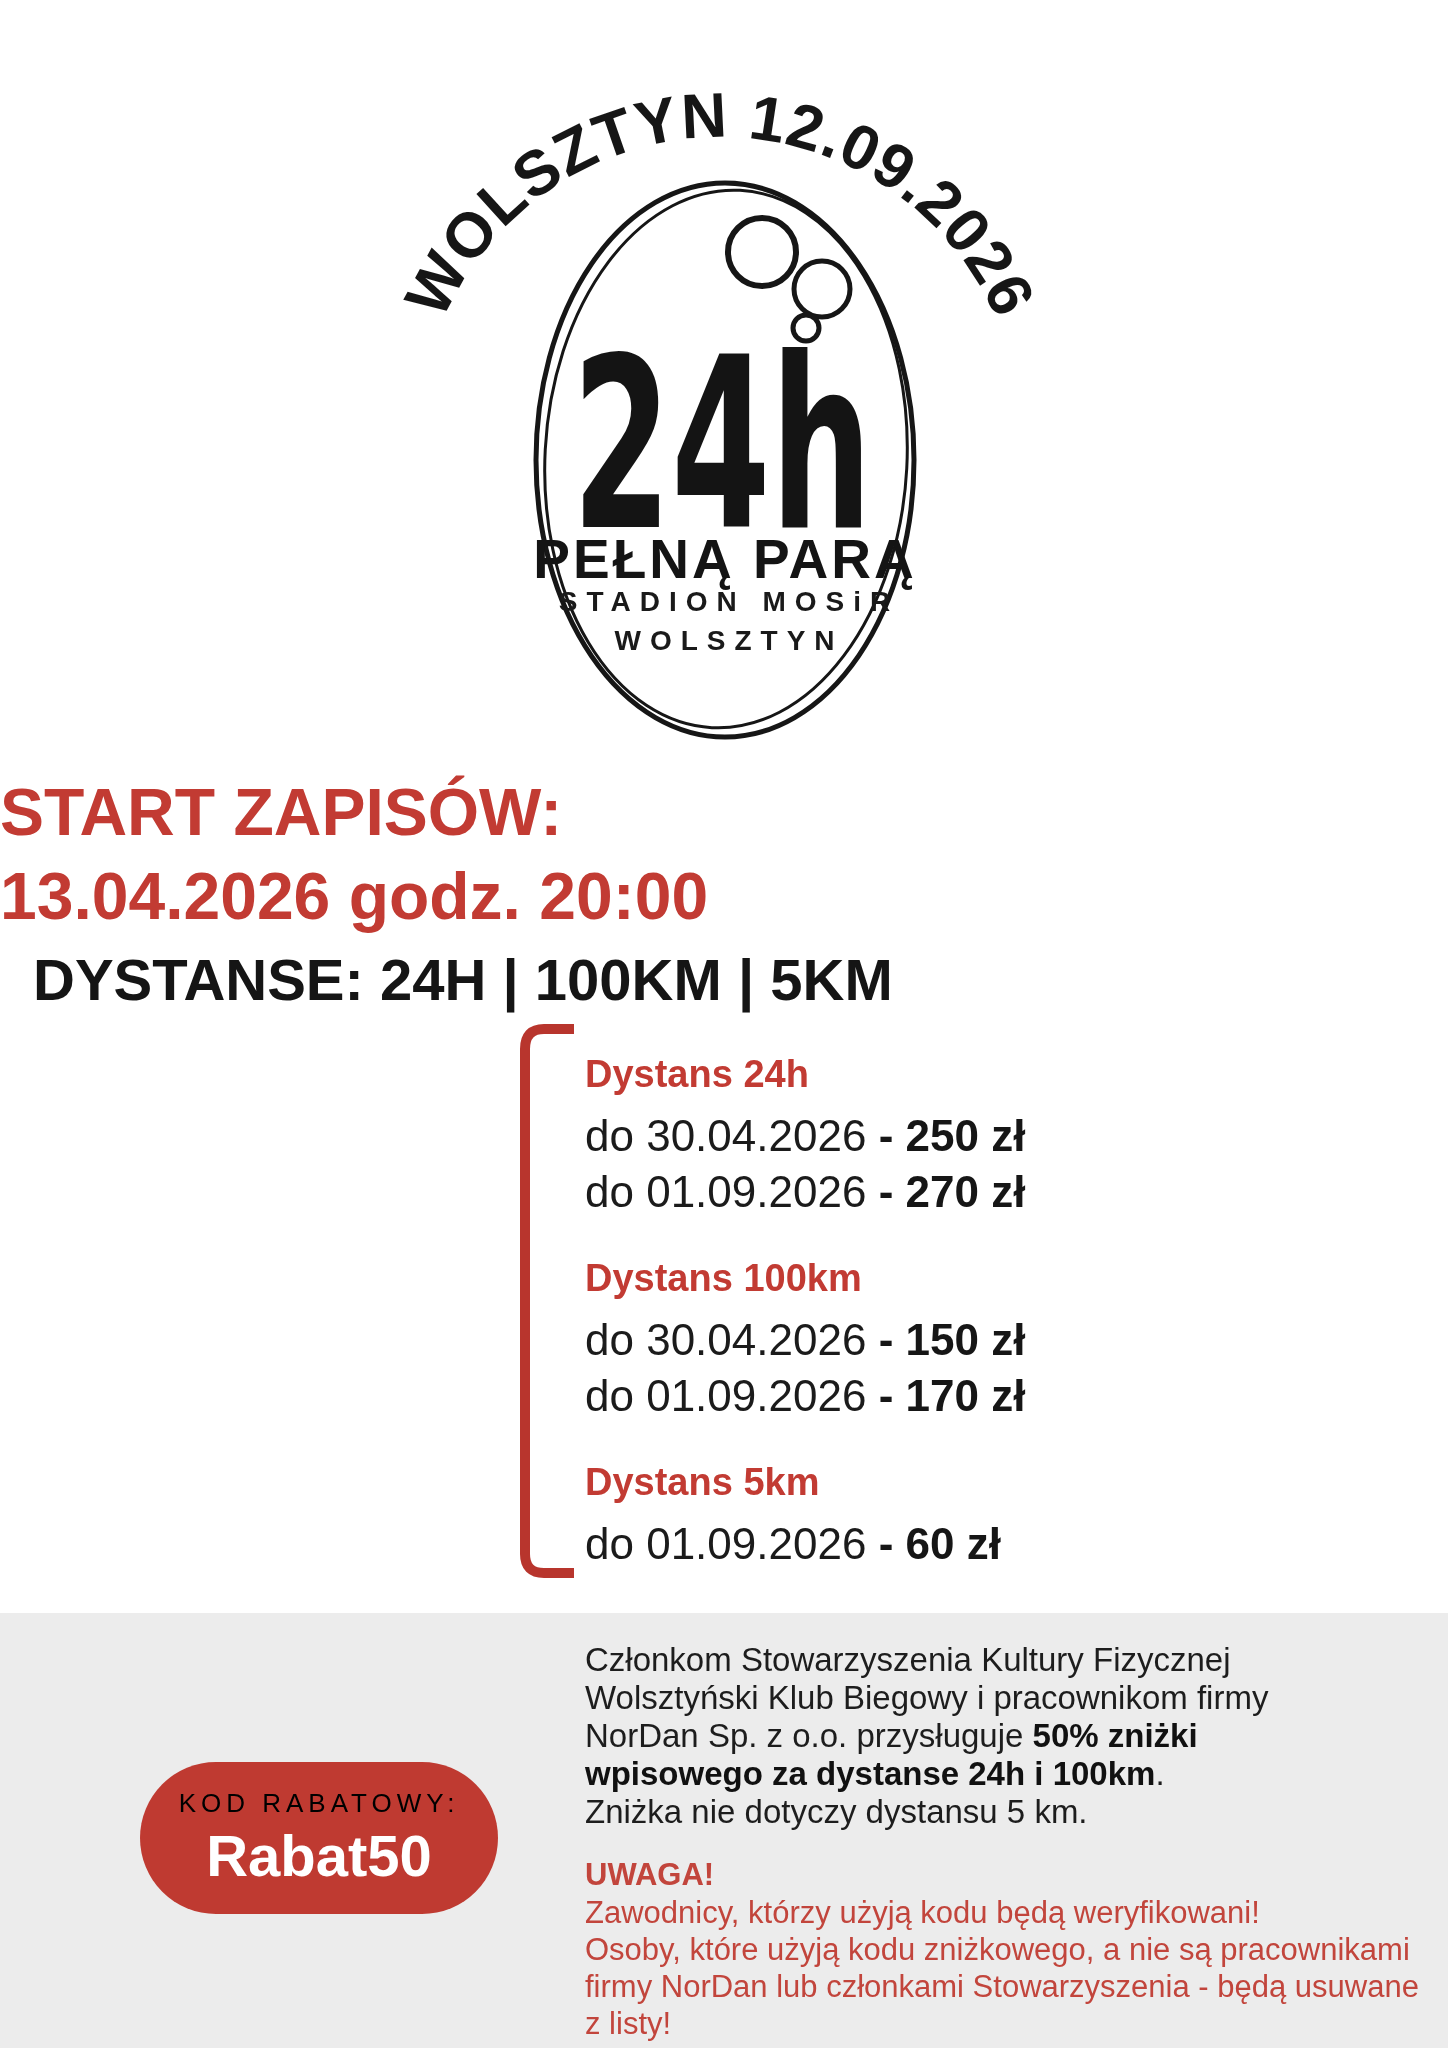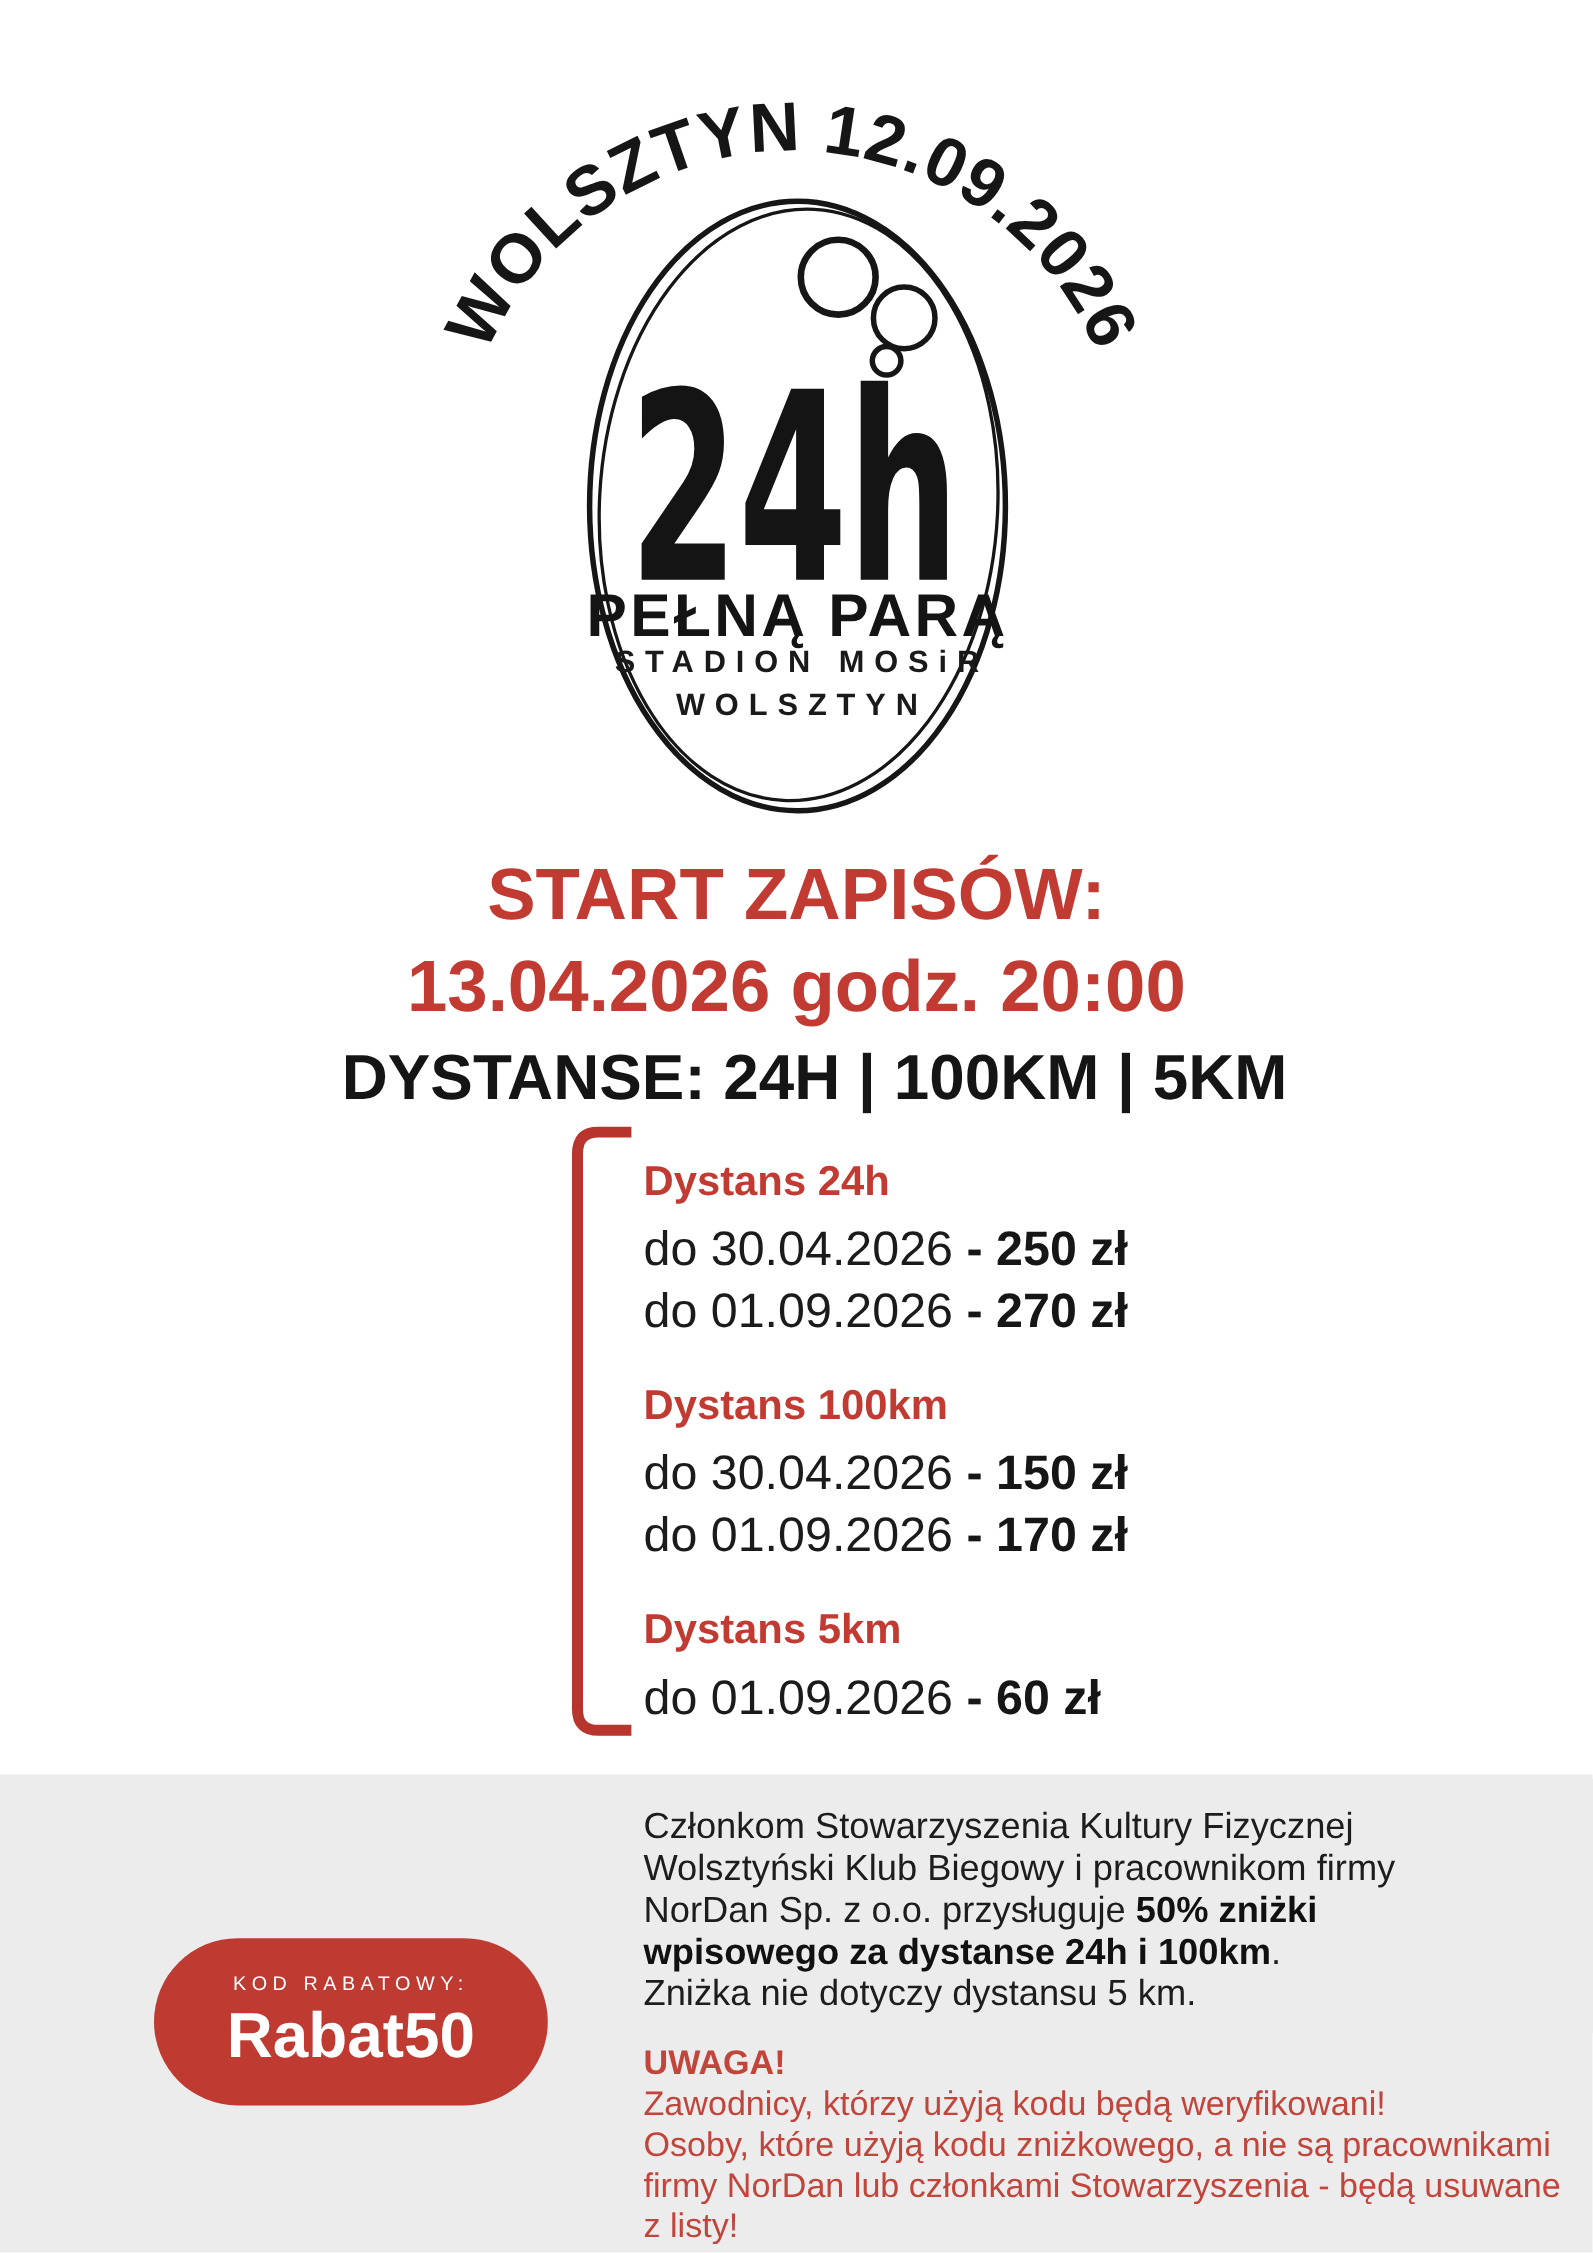--- a/index.html
+++ b/index.html
@@ -3,38 +3,38 @@
 <meta charset="utf-8">
 <style>
   html,body{margin:0;padding:0;background:#ffffff;}
   .poster{
     position:relative;width:1448px;height:2048px;background:#ffffff;overflow:hidden;
     font-family:"Liberation Sans",sans-serif;color:#1b1b1b;
   }
   
   .header-svg{position:absolute;left:0;top:0;}
   
-  .reg-block{position:absolute;left:0;top:770px;width:1448px;text-align:center;}
+  .reg-block{position:absolute;left:0;top:770px;width:1448px;text-align:left;}
   .reg-line{font-size:66px;line-height:84px;font-weight:800;color:#c23b33;letter-spacing:0px;}
   .reg-distances{font-size:58px;line-height:72px;font-weight:800;color:#151515;margin-top:6px;letter-spacing:0px;padding-left:33px;}
   
   .oplaty{position:absolute;left:213px;top:1264px;font-size:62px;font-weight:800;color:#c23b33;letter-spacing:1px;}
   .bracket-svg{position:absolute;left:518px;top:1024px;}
   .fees-list{position:absolute;left:585px;top:1046px;width:640px;}
   .fee-group{margin-bottom:30px;}
   .fee-title{margin:0 0 5px 0;font-size:38px;line-height:57px;font-weight:800;color:#c23b33;}
   .fee-row{font-size:44px;line-height:56px;color:#1b1b1b;font-weight:400;}
   .fee-row .amt{font-weight:700;color:#161616;}
   
   .band{position:absolute;left:0;top:1613px;width:1448px;height:435px;background:#ececec;}
   .code-pill{
     position:absolute;left:140px;top:149px;width:358px;height:152px;border-radius:80px;
     background:#bf3a31;display:flex;flex-direction:column;align-items:center;justify-content:center;gap:3px;
   }
-  .pill-label{color:#ffffff;font-size:18px;letter-spacing:5px;font-weight:400;}
+  .pill-label{color:#000000;font-size:26px;letter-spacing:5px;font-weight:400;}
   .pill-code{color:#ffffff;font-size:58px;font-weight:800;letter-spacing:0px;text-align:center;}
   .discount-info{position:absolute;left:585px;top:28px;width:840px;font-size:33px;line-height:38px;color:#1d1d1d;}
   .discount-info .ln{display:block;}
   .discount-info b{font-weight:700;color:#111111;}
   .warning{position:absolute;left:585px;top:243px;width:850px;color:#c2453c;}
   .warn-title{font-size:31px;line-height:38px;font-weight:700;}
   .warn-line{display:block;font-size:31px;line-height:37px;font-weight:400;}
 </style>
 </head>
 <body>

